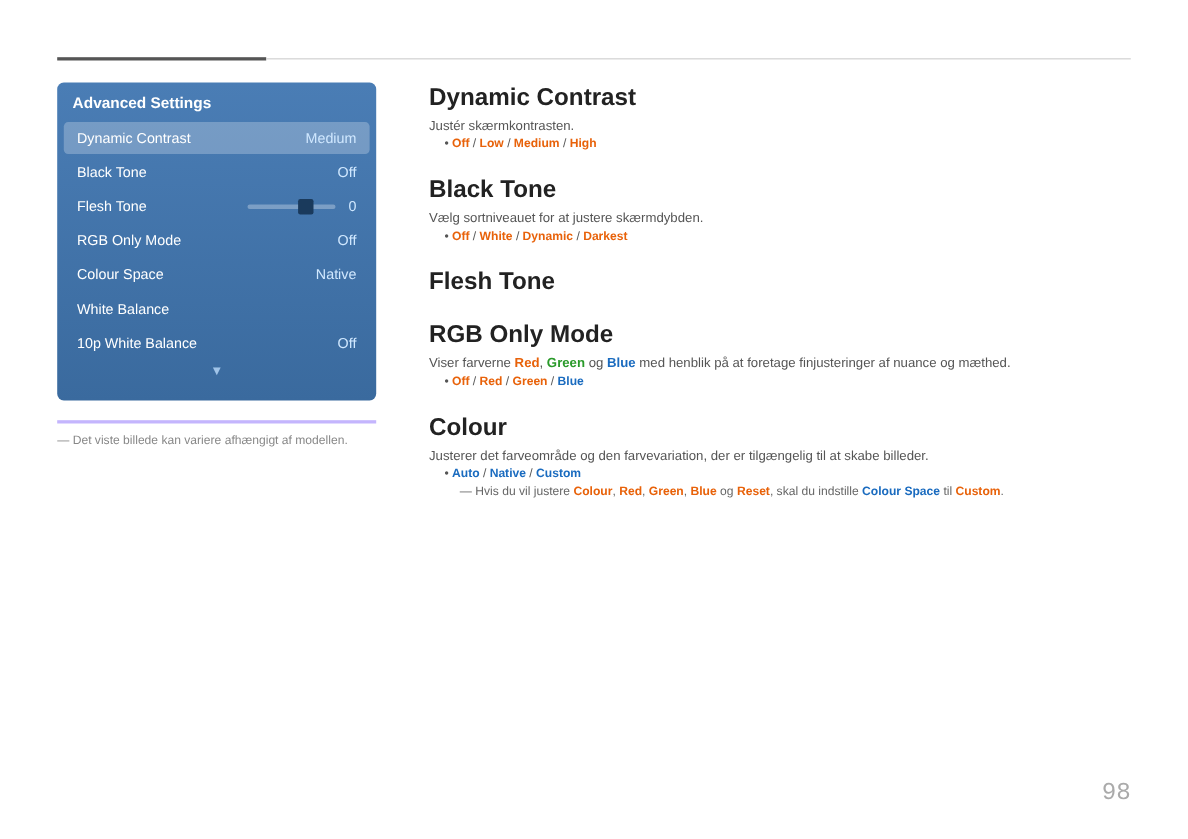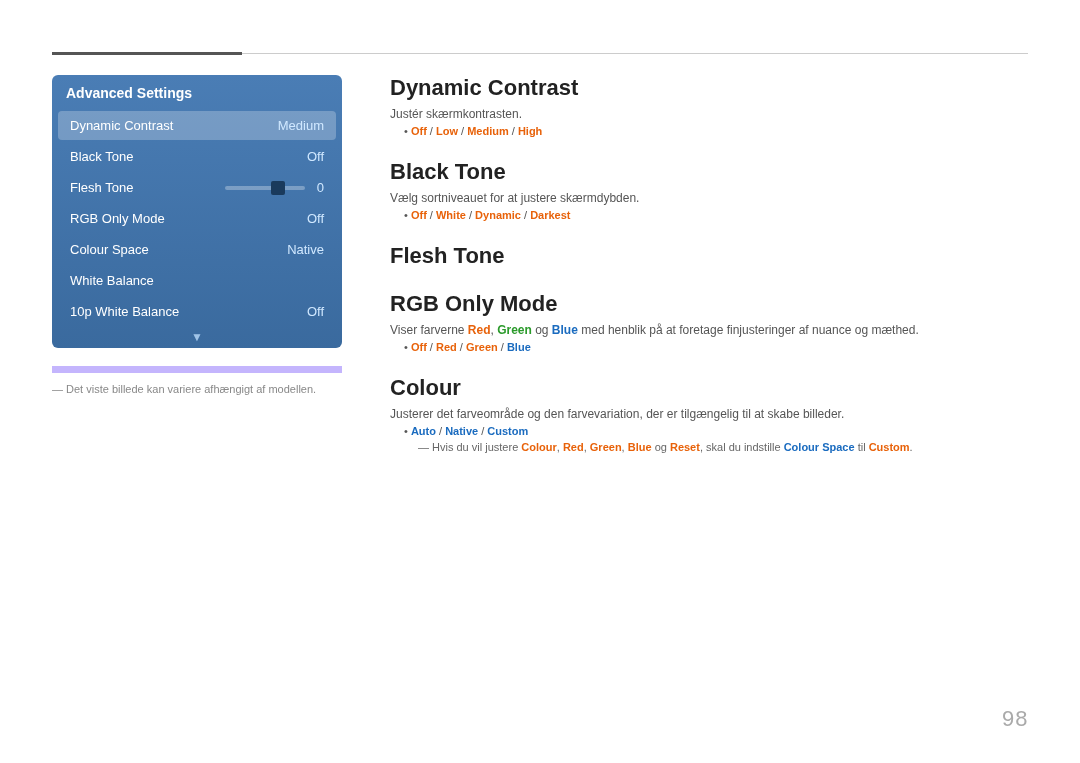--- a/index.html
+++ b/index.html
@@ -39,21 +39,21 @@
       position: absolute;
       top: 75px;
       left: 52px;
       width: 290px;
     }
 
     .advanced-settings-box {
       background: linear-gradient(180deg, #4a7db5 0%, #3a6a9e 100%);
       border-radius: 6px;
       overflow: hidden;
-      padding-bottom: 4px;
+      padding-bottom: 20px;
     }
 
     .panel-title {
       color: #ffffff;
       font-size: 14px;
       font-weight: bold;
       padding: 10px 14px 8px 14px;
     }
 
     .menu-item {
@@ -122,21 +122,21 @@
       text-align: center;
       color: #a0c4e8;
       font-size: 12px;
       margin-top: 4px;
     }
 
     
     .panel-note {
       margin-top: 18px;
       padding-top: 10px;
-      border-top: 7px solid #c4b5fd;
+      border-top: 3px solid #c4b5fd;
       font-size: 11px;
       color: #888;
     }
 
     
     .right-content {
       position: absolute;
       top: 75px;
       left: 390px;
       right: 52px;

